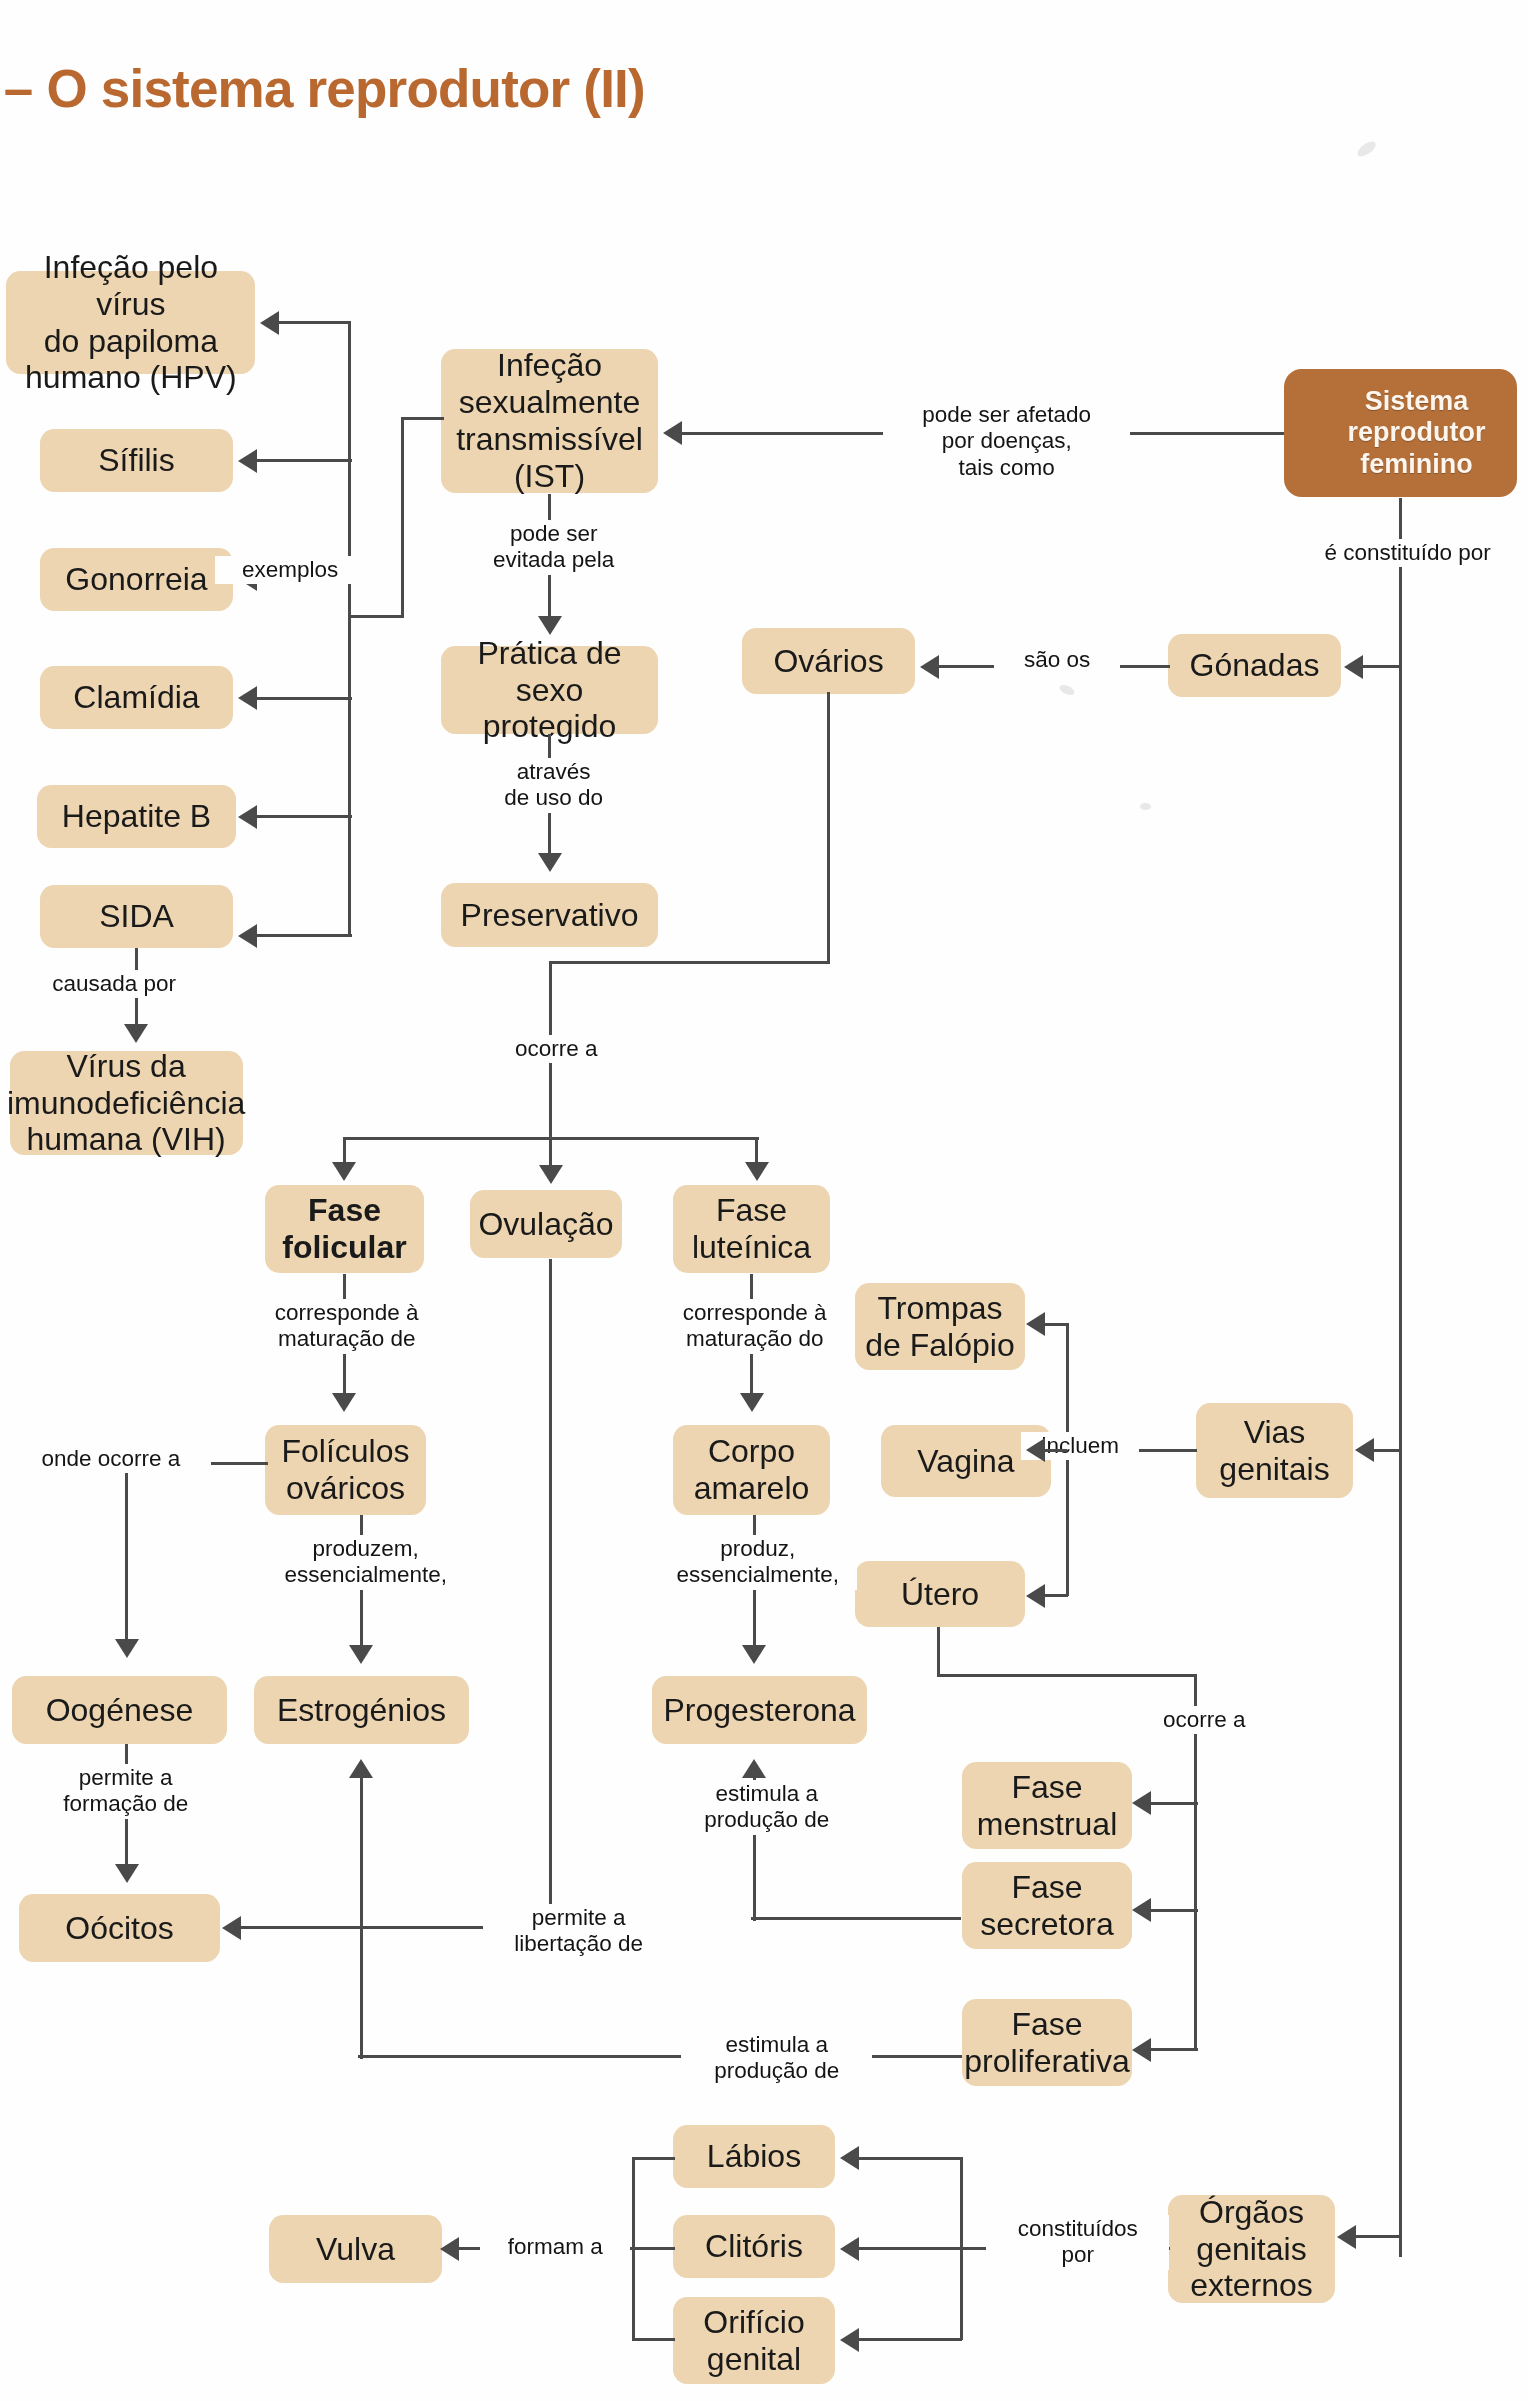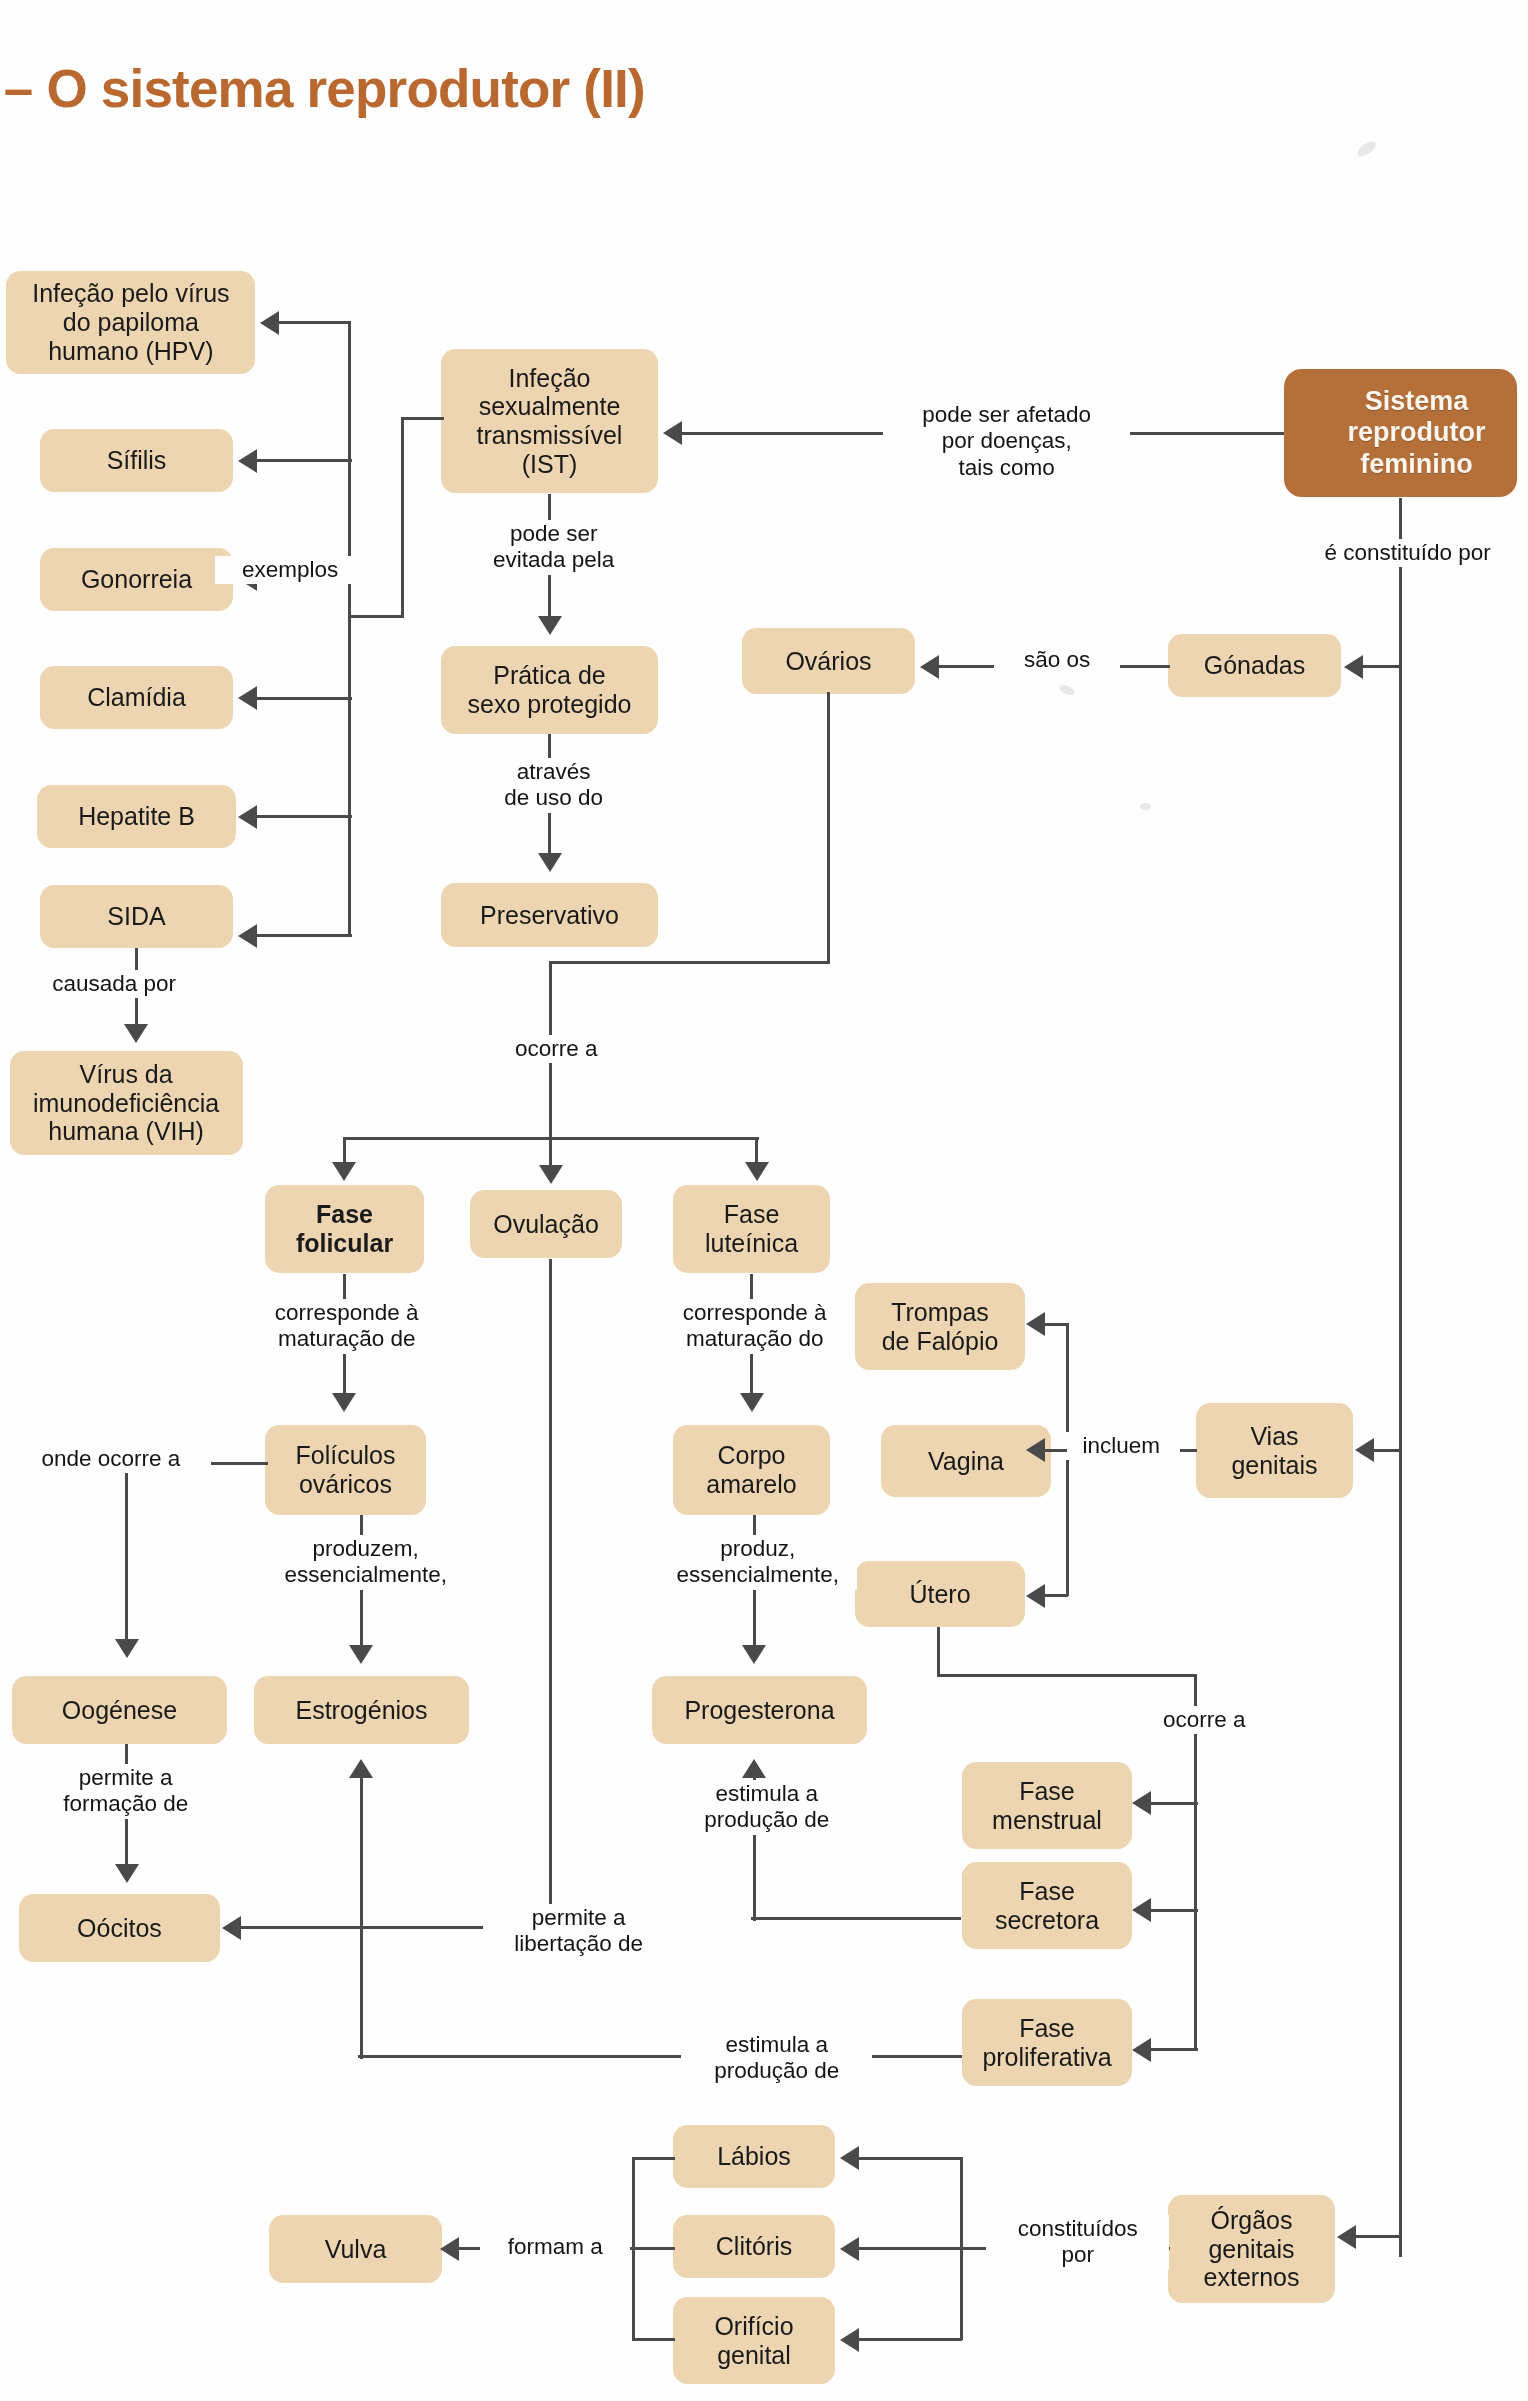--- a/index.html
+++ b/index.html
@@ -26,21 +26,21 @@
     white-space:nowrap;
     font-family:"Liberation Sans","DejaVu Sans",sans-serif;
   }
   
   .node{
     position:absolute;
     box-sizing:border-box;
     background:#ecd5b0;
     border-radius:14.4px;
     color:#1a1a1a;
-    font-size:25px;
+    font-size:32px;
     line-height:1.15;
     display:flex;
     align-items:center;
     justify-content:center;
     text-align:center;
     padding:4.8px 8px;
     white-space:pre-line;
   }
   .node.main{
     background:#b5703a;
@@ -278,21 +278,21 @@
 produção de</div>
 
   <div class="ln v" style="left:753px;top:1778px;height:143px;"></div>
   <div class="arrow ar-up" style="left:742px;top:1759px;"></div>
   <div class="ln h" style="left:751px;top:1917px;width:210px;"></div>
   <div class="lbl" style="left:671px;top:1780px;width:185px;">estimula a
 produção de</div>
 
   <div class="ln h" style="left:1067px;top:1449px;width:130px;"></div>
   <div class="ln v" style="left:1066px;top:1323px;height:273px;"></div>
-  <div class="lbl" style="left:1062px;top:1432px;width:112px;">incluem</div>
+  <div class="lbl" style="left:1021px;top:1432px;width:112px;">incluem</div>
 
   <div class="ln h" style="left:1045px;top:1323px;width:22.5px;"></div>
   <div class="arrow ar-left" style="left:1026px;top:1312px;"></div>
 
   <div class="arrow ar-left" style="left:1026px;top:1438px;"></div>
   <div class="ln h" style="left:1043px;top:1449px;width:24px;"></div>
 
   <div class="ln h" style="left:1045px;top:1594px;width:22.5px;"></div>
   <div class="arrow ar-left" style="left:1026px;top:1584px;"></div>
 

